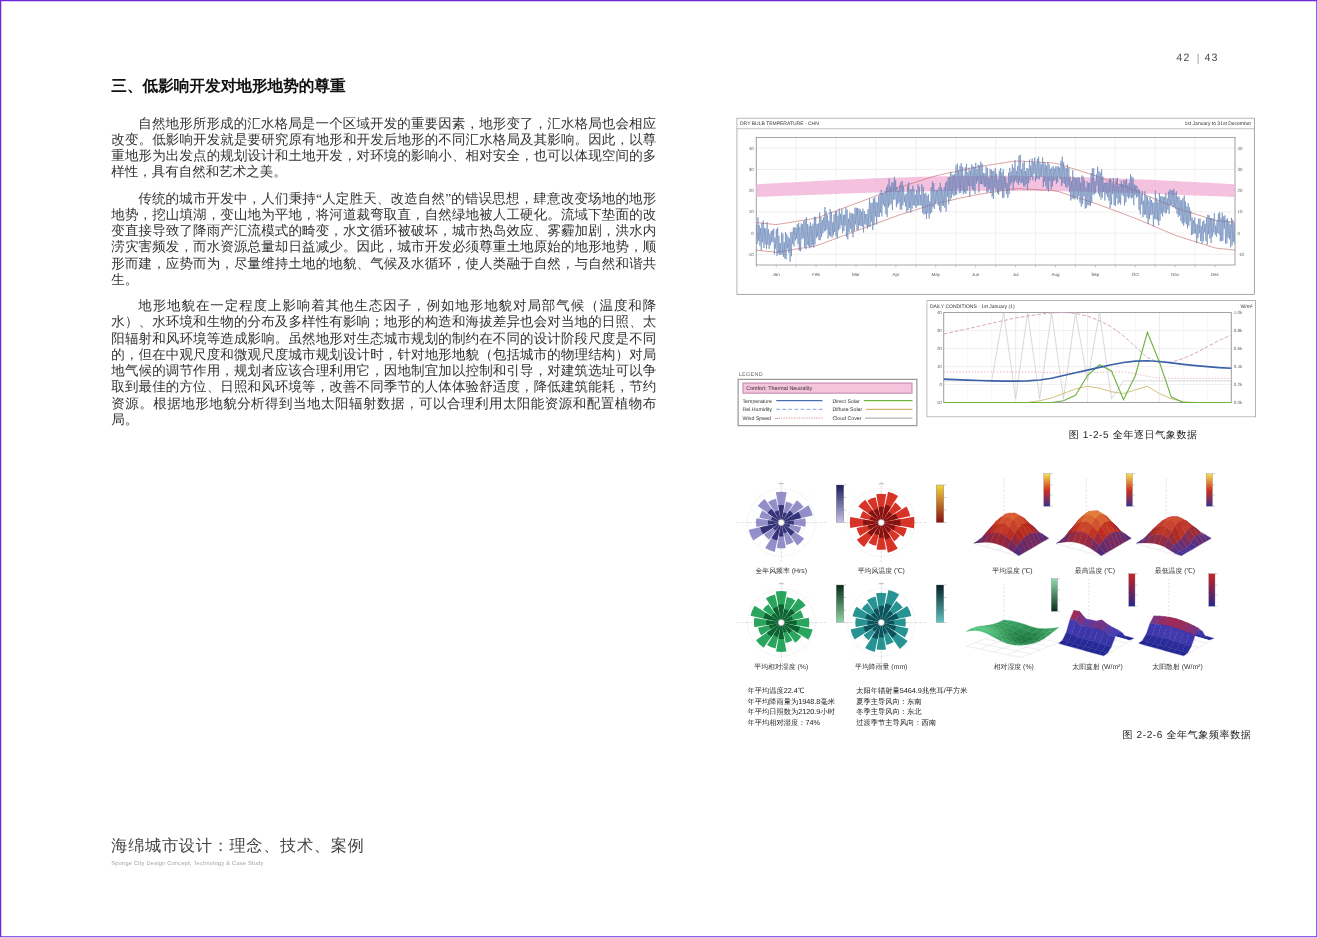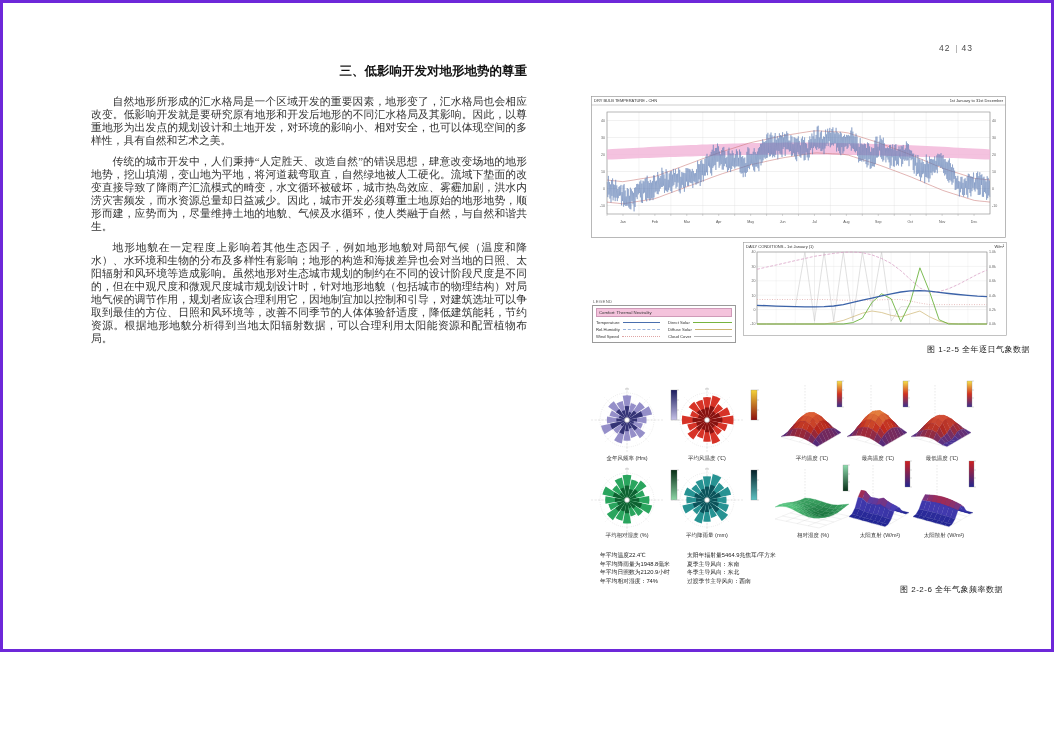--- a/index.html
+++ b/index.html
@@ -1,24 +1,24 @@
 <!DOCTYPE html>
 <html><head>
 <meta charset="utf-8">
 <style>
   html,body{margin:0;padding:0;background:#ffffff;}
-  .page{position:relative;width:1054px;height:652px;background:#fff;overflow:hidden;
-        font-family:"Liberation Sans",sans-serif;border:3px solid #6d28d9;box-sizing:border-box;}
+  .page{position:relative;width:1054px;height:750px;background:#fff;overflow:hidden;
+        font-family:"Liberation Sans",sans-serif;border:1px solid #6d28d9;box-sizing:border-box;}
   .abs{position:absolute;}
   
   .pagenum{position:absolute;top:40px;right:78px;font-size:8.5px;color:#4a4a4a;letter-spacing:1px;}
   .pagenum .pndiv{display:inline-block;width:1px;height:8px;background:#b5b5b5;margin:0 5px;vertical-align:middle;}
   
   .article{position:absolute;left:88px;top:60px;width:436px;font-family:"Liberation Serif",serif;}
-  .article h3{font-size:12.5px;margin:0 0 15px 0;color:#111;font-weight:bold;font-family:"Liberation Sans",sans-serif;text-align:right;}
+  .article h3{font-size:12.5px;margin:0 0 15px 0;color:#111;font-weight:bold;font-family:"Liberation Sans",sans-serif;}
   .article p{font-size:10.8px;line-height:13px;margin:0 0 8px 0;color:#323232;text-indent:2em;text-align:justify;}
   
   .legend{position:absolute;left:589px;top:296px;width:144px;}
   .legend-title{font-size:4.3px;color:#666;margin:0 0 1px 1px;letter-spacing:.3px;}
   .legend-frame{border:0.5px solid #9a9a9a;background:#fff;padding:2px 3px;}
   .legend-comfort{background:#f4c3dc;border:0.5px solid #cf9ab8;font-size:4.3px;color:#333;padding:1px 2px;margin-bottom:2px;}
   .legend-grid{display:grid;grid-template-rows:repeat(3,auto);grid-auto-flow:column;column-gap:8px;}
   .litem{display:flex;align-items:center;height:7px;}
   .llab{font-size:4.2px;color:#333;white-space:nowrap;}
   .lline{flex:1;margin-left:3px;height:0;}
@@ -197,21 +197,21 @@
             <span class="lline" style="border-bottom: 1.2px solid rgb(205, 181, 113);"></span>
           </div>
         <div class="litem">
             <span class="llab">Cloud Cover</span>
             <span class="lline" style="border-bottom: 1.2px solid rgb(181, 181, 181);"></span>
           </div>
       </div>
     </div>
   </div>
 
-  <div class="figcap" style="left:924px;top:341px">图 1-2-5 全年逐日气象数据</div>
+  <div class="figcap" style="left:854px;top:341px">图 1-2-5 全年逐日气象数据</div>
 
   <svg id="rose-wind-freq" class="abs" style="left:584px;top:383px" width="98" height="70">
       <line x1="40" y1="1" x2="40" y2="67" stroke="#c8c8c8" stroke-width="0.4" stroke-dasharray="2 1.5"></line>
       <line x1="4" y1="34" x2="76" y2="34" stroke="#c8c8c8" stroke-width="0.4" stroke-dasharray="2 1.5"></line>
       <line x1="17.372583002030478" y1="11.372583002030481" x2="62.62741699796952" y2="56.62741699796952" stroke="#dedede" stroke-width="0.35" stroke-dasharray="1 1.3"></line>
       <line x1="40" y1="2" x2="40" y2="66" stroke="#dedede" stroke-width="0.35" stroke-dasharray="1 1.3"></line>
       <line x1="62.62741699796952" y1="11.372583002030478" x2="17.37258300203048" y2="56.62741699796952" stroke="#dedede" stroke-width="0.35" stroke-dasharray="1 1.3"></line>
       <line x1="72" y1="33.99999999999999" x2="8" y2="34.00000000000001" stroke="#dedede" stroke-width="0.35" stroke-dasharray="1 1.3"></line>
       <circle cx="40" cy="34" r="9" fill="none" stroke="#cfcfcf" stroke-width="0.4" stroke-dasharray="1 1.2"></circle>
       <circle cx="40" cy="34" r="18" fill="none" stroke="#cfcfcf" stroke-width="0.4" stroke-dasharray="1 1.2"></circle>

